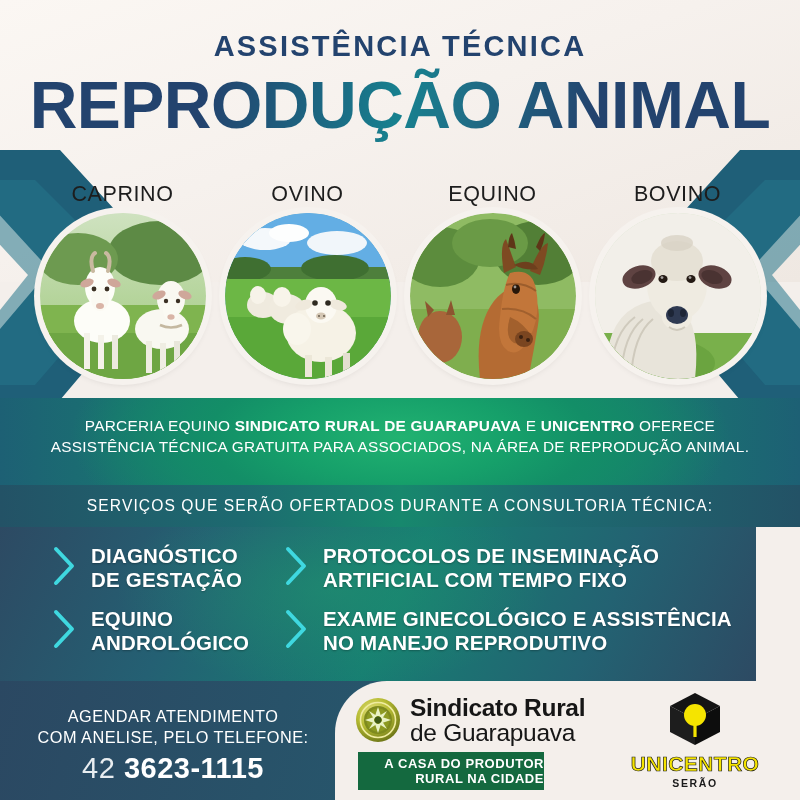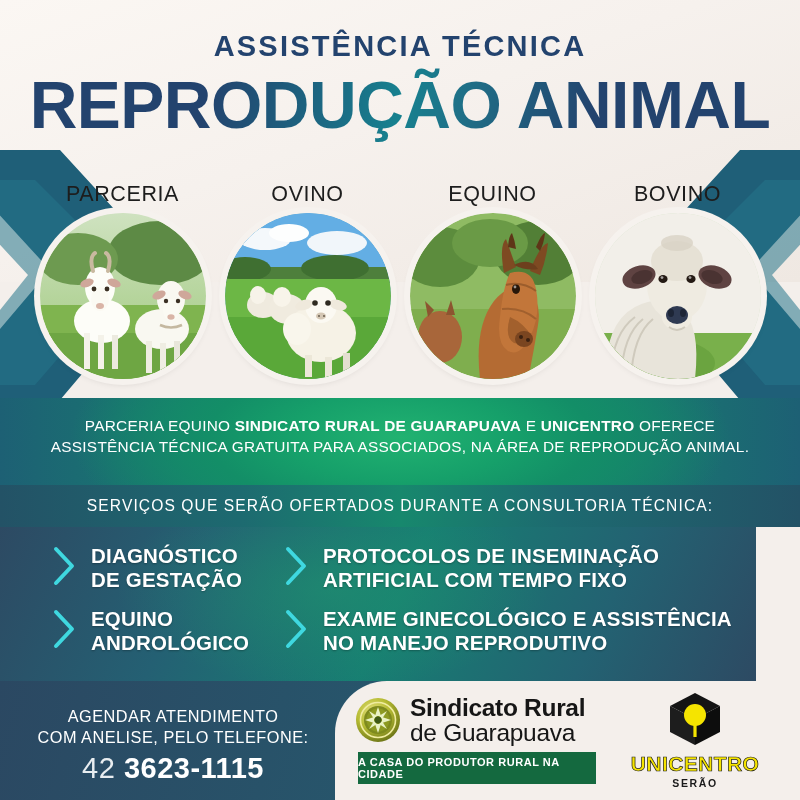--- a/index.html
+++ b/index.html
@@ -105,22 +105,22 @@
     position:absolute;left:335px;top:681px;width:465px;height:119px;
     background:#f4efeb;border-top-left-radius:52px;
   }
   .sind-logo{position:absolute;left:20px;top:14px;width:245px;}
   .sind-row{display:flex;align-items:center;}
   .sind-name{margin-left:9px;}
   .sind-name .n1{font-size:24.5px;font-weight:700;color:#161616;line-height:25px;letter-spacing:-.3px;}
   .sind-name .n2{font-size:24.5px;font-weight:400;color:#161616;line-height:25px;letter-spacing:-.3px;}
   .sind-tag{
     margin-top:7px;margin-left:3px;background:#14693f;color:#fff;
-    font-size:11px;font-weight:700;letter-spacing:.55px;text-align:left;
-    padding:4px 0 4px;width:238px;
+    font-size:13px;font-weight:700;letter-spacing:.55px;text-align:right;
+    padding:4px 0 4px;width:186px;
   }
   .uni-logo{position:absolute;left:290px;top:10px;width:140px;text-align:center;}
   .uni-word{
     font-size:21px;font-weight:900;color:#f5e400;letter-spacing:.4px;
     -webkit-text-stroke:0.7px #1a1a1a;margin-top:1px;
   }
   .uni-sub{font-size:10.5px;font-weight:700;color:#1a1a1a;letter-spacing:1.6px;margin-top:1px;}
 </style>
 </head>
 <body>
@@ -139,21 +139,21 @@
     </svg>
 
     <div class="title-block">
       <div class="kicker">ASSISTÊNCIA TÉCNICA</div>
       <div class="headline">REPRODUÇÃO ANIMAL</div>
     </div>
 
     <div class="animals">
 
       <div class="animal">
-        <div class="animal-label">PARCERIA</div>
+        <div class="animal-label">CAPRINO</div>
         <div class="circle">
           <svg viewBox="0 0 166 166">
             <defs>
               <clipPath id="cc1">
                   <circle cx="83" cy="83" r="83"></circle>
                 </clipPath>
               <linearGradient id="sky1" x1="0" y1="0" x2="0" y2="1">
                 <stop offset="0" stop-color="#cfe2c0"></stop>
                   <stop offset="1" stop-color="#9dc87a"></stop>
               </linearGradient>

